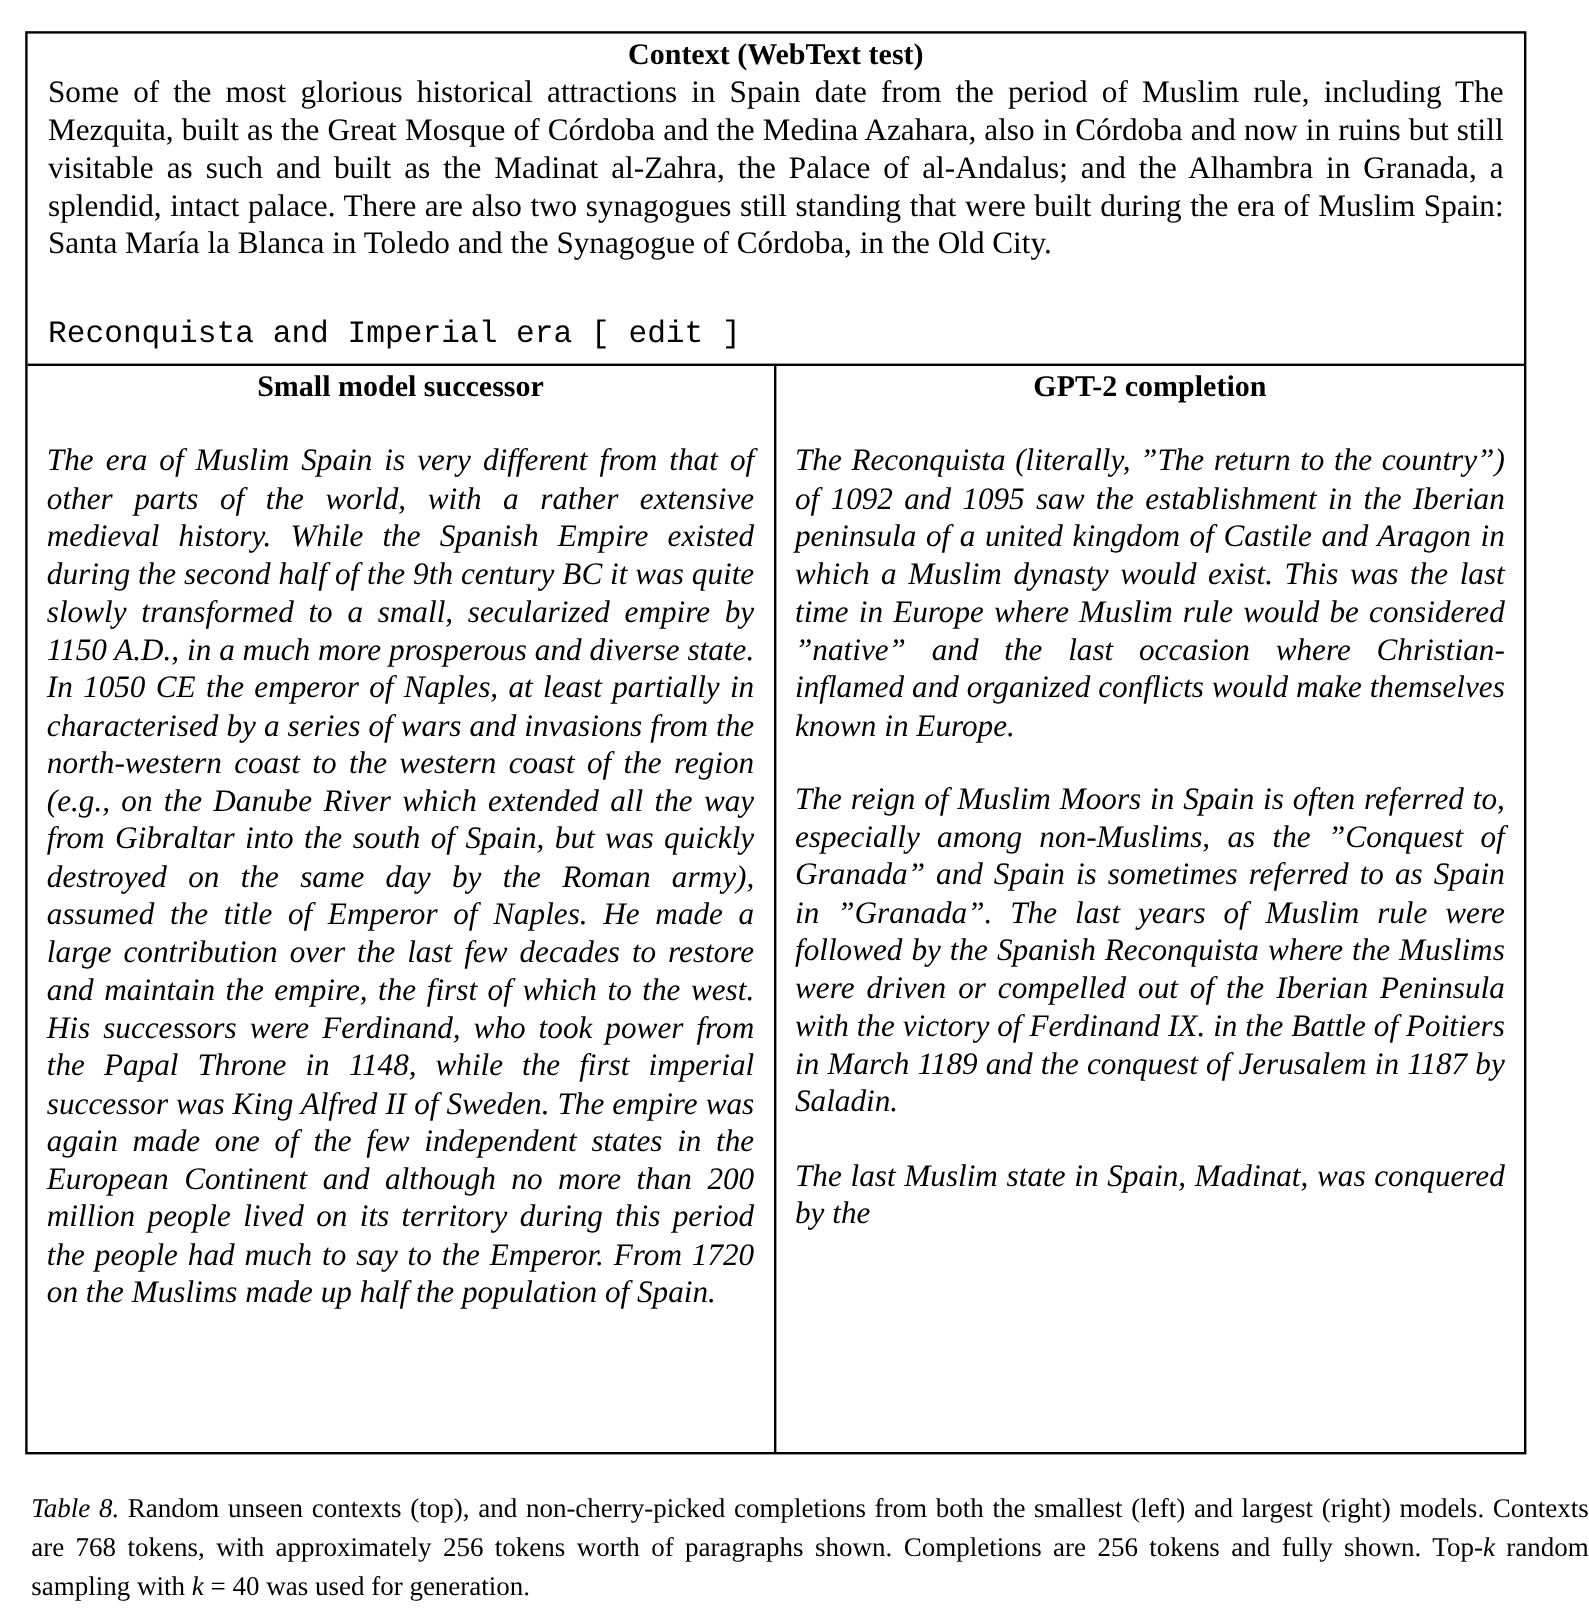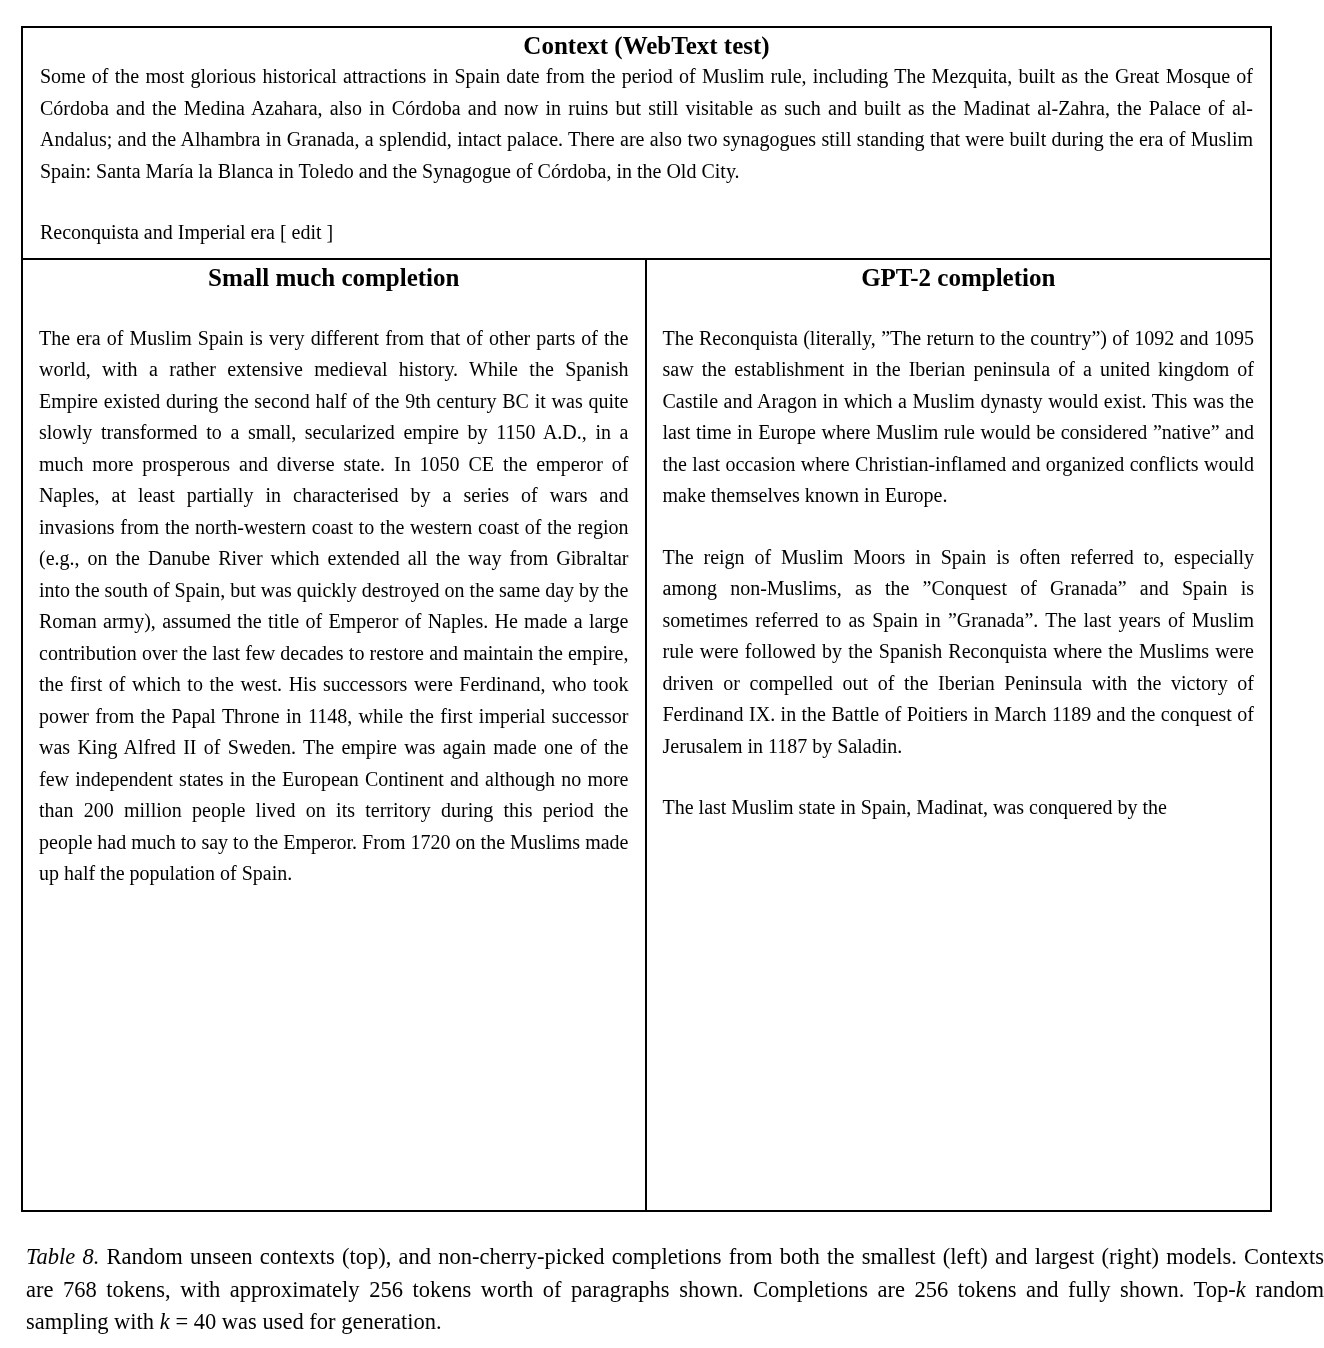--- a/index.html
+++ b/index.html
@@ -32,47 +32,49 @@
     padding: 2px 17px 9px 17px;
     box-sizing: border-box;
   }
   .cell-title {
     text-align: center;
     font-weight: bold;
     font-size: 25px;
     line-height: 31px;
   }
   .cell-body {
-    font-size: 20px;
+    font-size: 26px;
     line-height: 31.5px;
     text-align: justify;
     margin: 0;
   }
   .subheading {
-    margin-top: 30px;
+    margin-top: 44px;
     text-align: left;
+    font-family: Liberation Mono, monospace;
   }
   .columns {
     flex: 1;
     display: flex;
     overflow: hidden;
   }
   .col {
     width: 50%;
     box-sizing: border-box;
     padding: 2px 16px 10px 16px;
   }
   .col-left {
     border-right: 2px solid #000000;
   }
   .col .cell-title {
     margin-bottom: 30px;
   }
   .col p.cell-body {
     margin: 0 0 30px 0;
+    font-style: italic;
   }
   .col p.cell-body:last-child {
     margin-bottom: 0;
   }
   .caption {
     position: absolute;
     left: 26px;
     top: 1241px;
     width: 1298px;
     font-size: 22.5px;
@@ -95,21 +97,21 @@
 
     <div class="context-cell">
       <div class="cell-title">Context (WebText test)</div>
       <div class="cell-body">Some of the most glorious historical attractions in Spain date from the period of Muslim rule, including The Mezquita, built as the Great Mosque of Córdoba and the Medina Azahara, also in Córdoba and now in ruins but still visitable as such and built as the Madinat al-Zahra, the Palace of al-Andalus; and the Alhambra in Granada, a splendid, intact palace. There are also two synagogues still standing that were built during the era of Muslim Spain: Santa María la Blanca in Toledo and the Synagogue of Córdoba, in the Old City.</div>
       <div class="cell-body subheading">Reconquista and Imperial era [ edit ]</div>
     </div>
 
     <div class="columns">
 
       <div class="col col-left">
-        <div class="cell-title">Small much completion</div>
+        <div class="cell-title">Small model successor</div>
         <p class="cell-body">The era of Muslim Spain is very different from that of other parts of the world, with a rather extensive medieval history. While the Spanish Empire existed during the second half of the 9th century BC it was quite slowly transformed to a small, secularized empire by 1150 A.D., in a much more prosperous and diverse state. In 1050 CE the emperor of Naples, at least partially in characterised by a series of wars and invasions from the north-western coast to the western coast of the region (e.g., on the Danube River which extended all the way from Gibraltar into the south of Spain, but was quickly destroyed on the same day by the Roman army), assumed the title of Emperor of Naples. He made a large contribution over the last few decades to restore and maintain the empire, the first of which to the west. His successors were Ferdinand, who took power from the Papal Throne in 1148, while the first imperial successor was King Alfred II of Sweden. The empire was again made one of the few independent states in the European Continent and although no more than 200 million people lived on its territory during this period the people had much to say to the Emperor. From 1720 on the Muslims made up half the population of Spain.</p>
       </div>
 
       <div class="col col-right">
         <div class="cell-title">GPT-2 completion</div>
         <p class="cell-body">The Reconquista (literally, ”The return to the country”) of 1092 and 1095 saw the establishment in the Iberian peninsula of a united kingdom of Castile and Aragon in which a Muslim dynasty would exist. This was the last time in Europe where Muslim rule would be considered ”native” and the last occasion where Christian-inflamed and organized conflicts would make themselves known in Europe.</p>
         <p class="cell-body">The reign of Muslim Moors in Spain is often referred to, especially among non-Muslims, as the ”Conquest of Granada” and Spain is sometimes referred to as Spain in ”Granada”. The last years of Muslim rule were followed by the Spanish Reconquista where the Muslims were driven or compelled out of the Iberian Peninsula with the victory of Ferdinand IX. in the Battle of Poitiers in March 1189 and the conquest of Jerusalem in 1187 by Saladin.</p>
         <p class="cell-body">The last Muslim state in Spain, Madinat, was conquered by the</p>
       </div>
 

